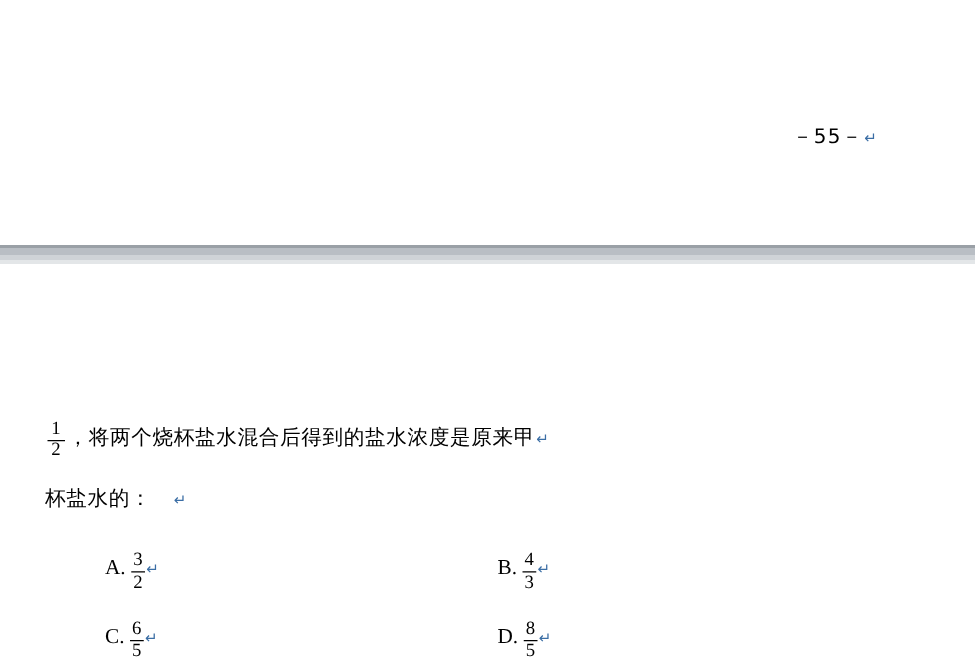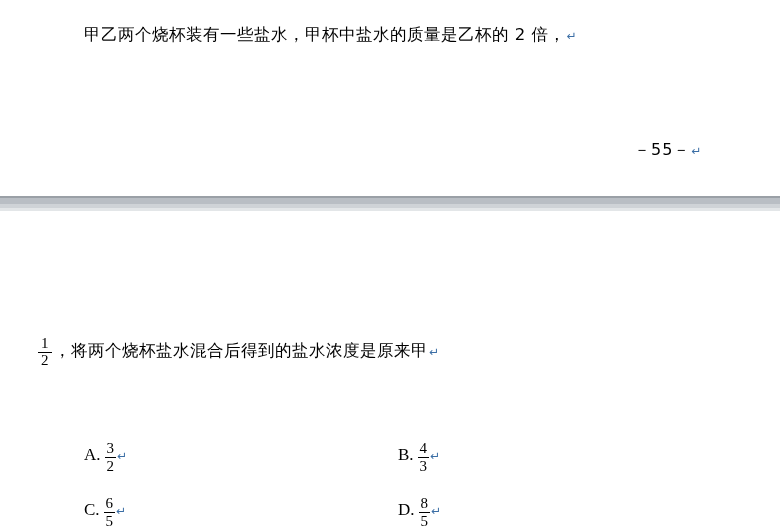--- a/index.html
+++ b/index.html
@@ -99,42 +99,41 @@
   }
   .opt-frac .den {
     display: block;
     padding: 0 2px;
   }
   .pgnum {
     position: absolute;
     font-family: "DejaVu Sans", sans-serif;
     font-size: 16px;
     letter-spacing: 1px;
-    margin-top: 41px;
   }
 </style>
 </head>
 <body>
 
 <div class="page">
 
-  <div class="line cn" style="left:84px; top:24px;">
-    <span>甲乙两个烧杯装有一些盐水，甲杯中盐水的质量是乙杯的 2 倍，</span><span class="pilcrow">↵</span>
-  </div>
 
   <div class="pgnum" style="left:634px; top:99px;">
     <span>－55－</span><span class="pilcrow">↵</span>
   </div>
 
   <div class="page-break" style="top:195px; height:17px;"></div>
 
   <div class="line cn" style="left:36px; top:334px;">
     <span class="frac"><span class="num">1</span><span class="den">2</span></span><span>，将两个烧杯盐水混合后得到的盐水浓度是原来甲</span><span class="pilcrow">↵</span>
   </div>
 
+  <div class="line cn" style="left:36px; top:388px;">
+    <span>杯盐水的：</span><span class="pilcrow" style="margin-left:18px;">↵</span>
+  </div>
 
   <div class="opt" style="left:84px; top:437px;">
     <span class="lab">A.</span><span class="opt-frac"><span class="num">3</span><span class="den">2</span></span><span class="pilcrow">↵</span>
   </div>
 
   <div class="opt" style="left:398px; top:437px;">
     <span class="lab">B.</span><span class="opt-frac"><span class="num">4</span><span class="den">3</span></span><span class="pilcrow">↵</span>
   </div>
 
   <div class="opt" style="left:84px; top:492px;">

